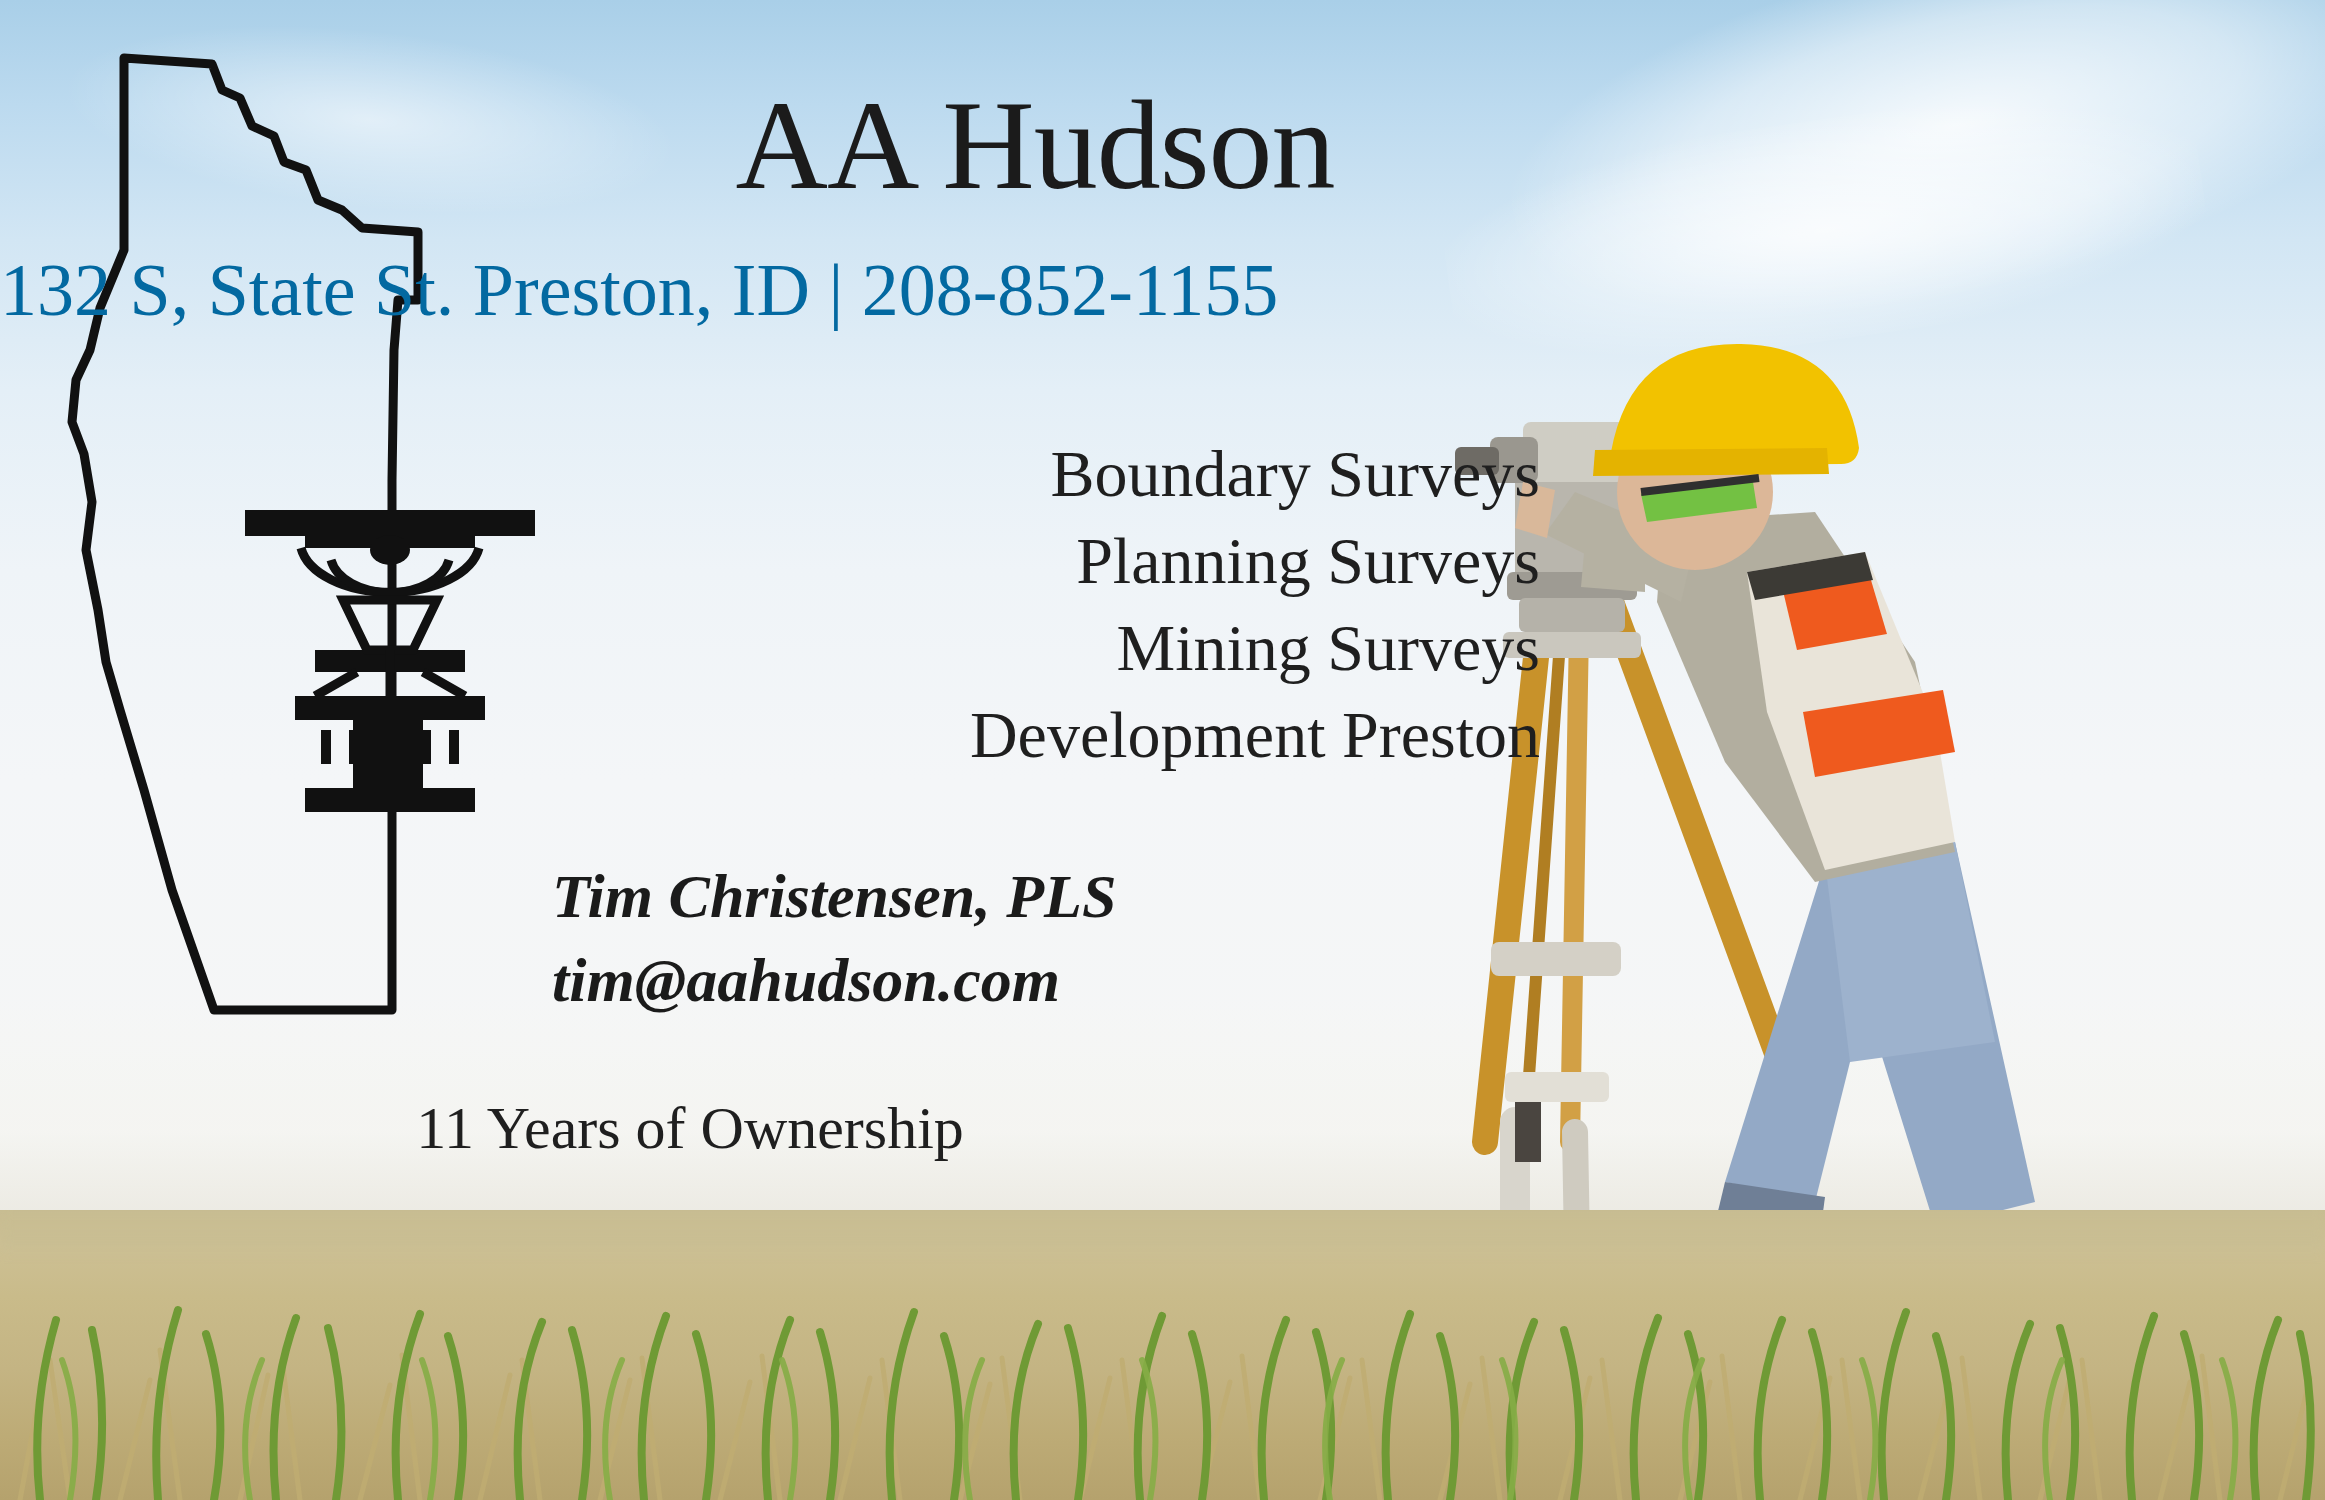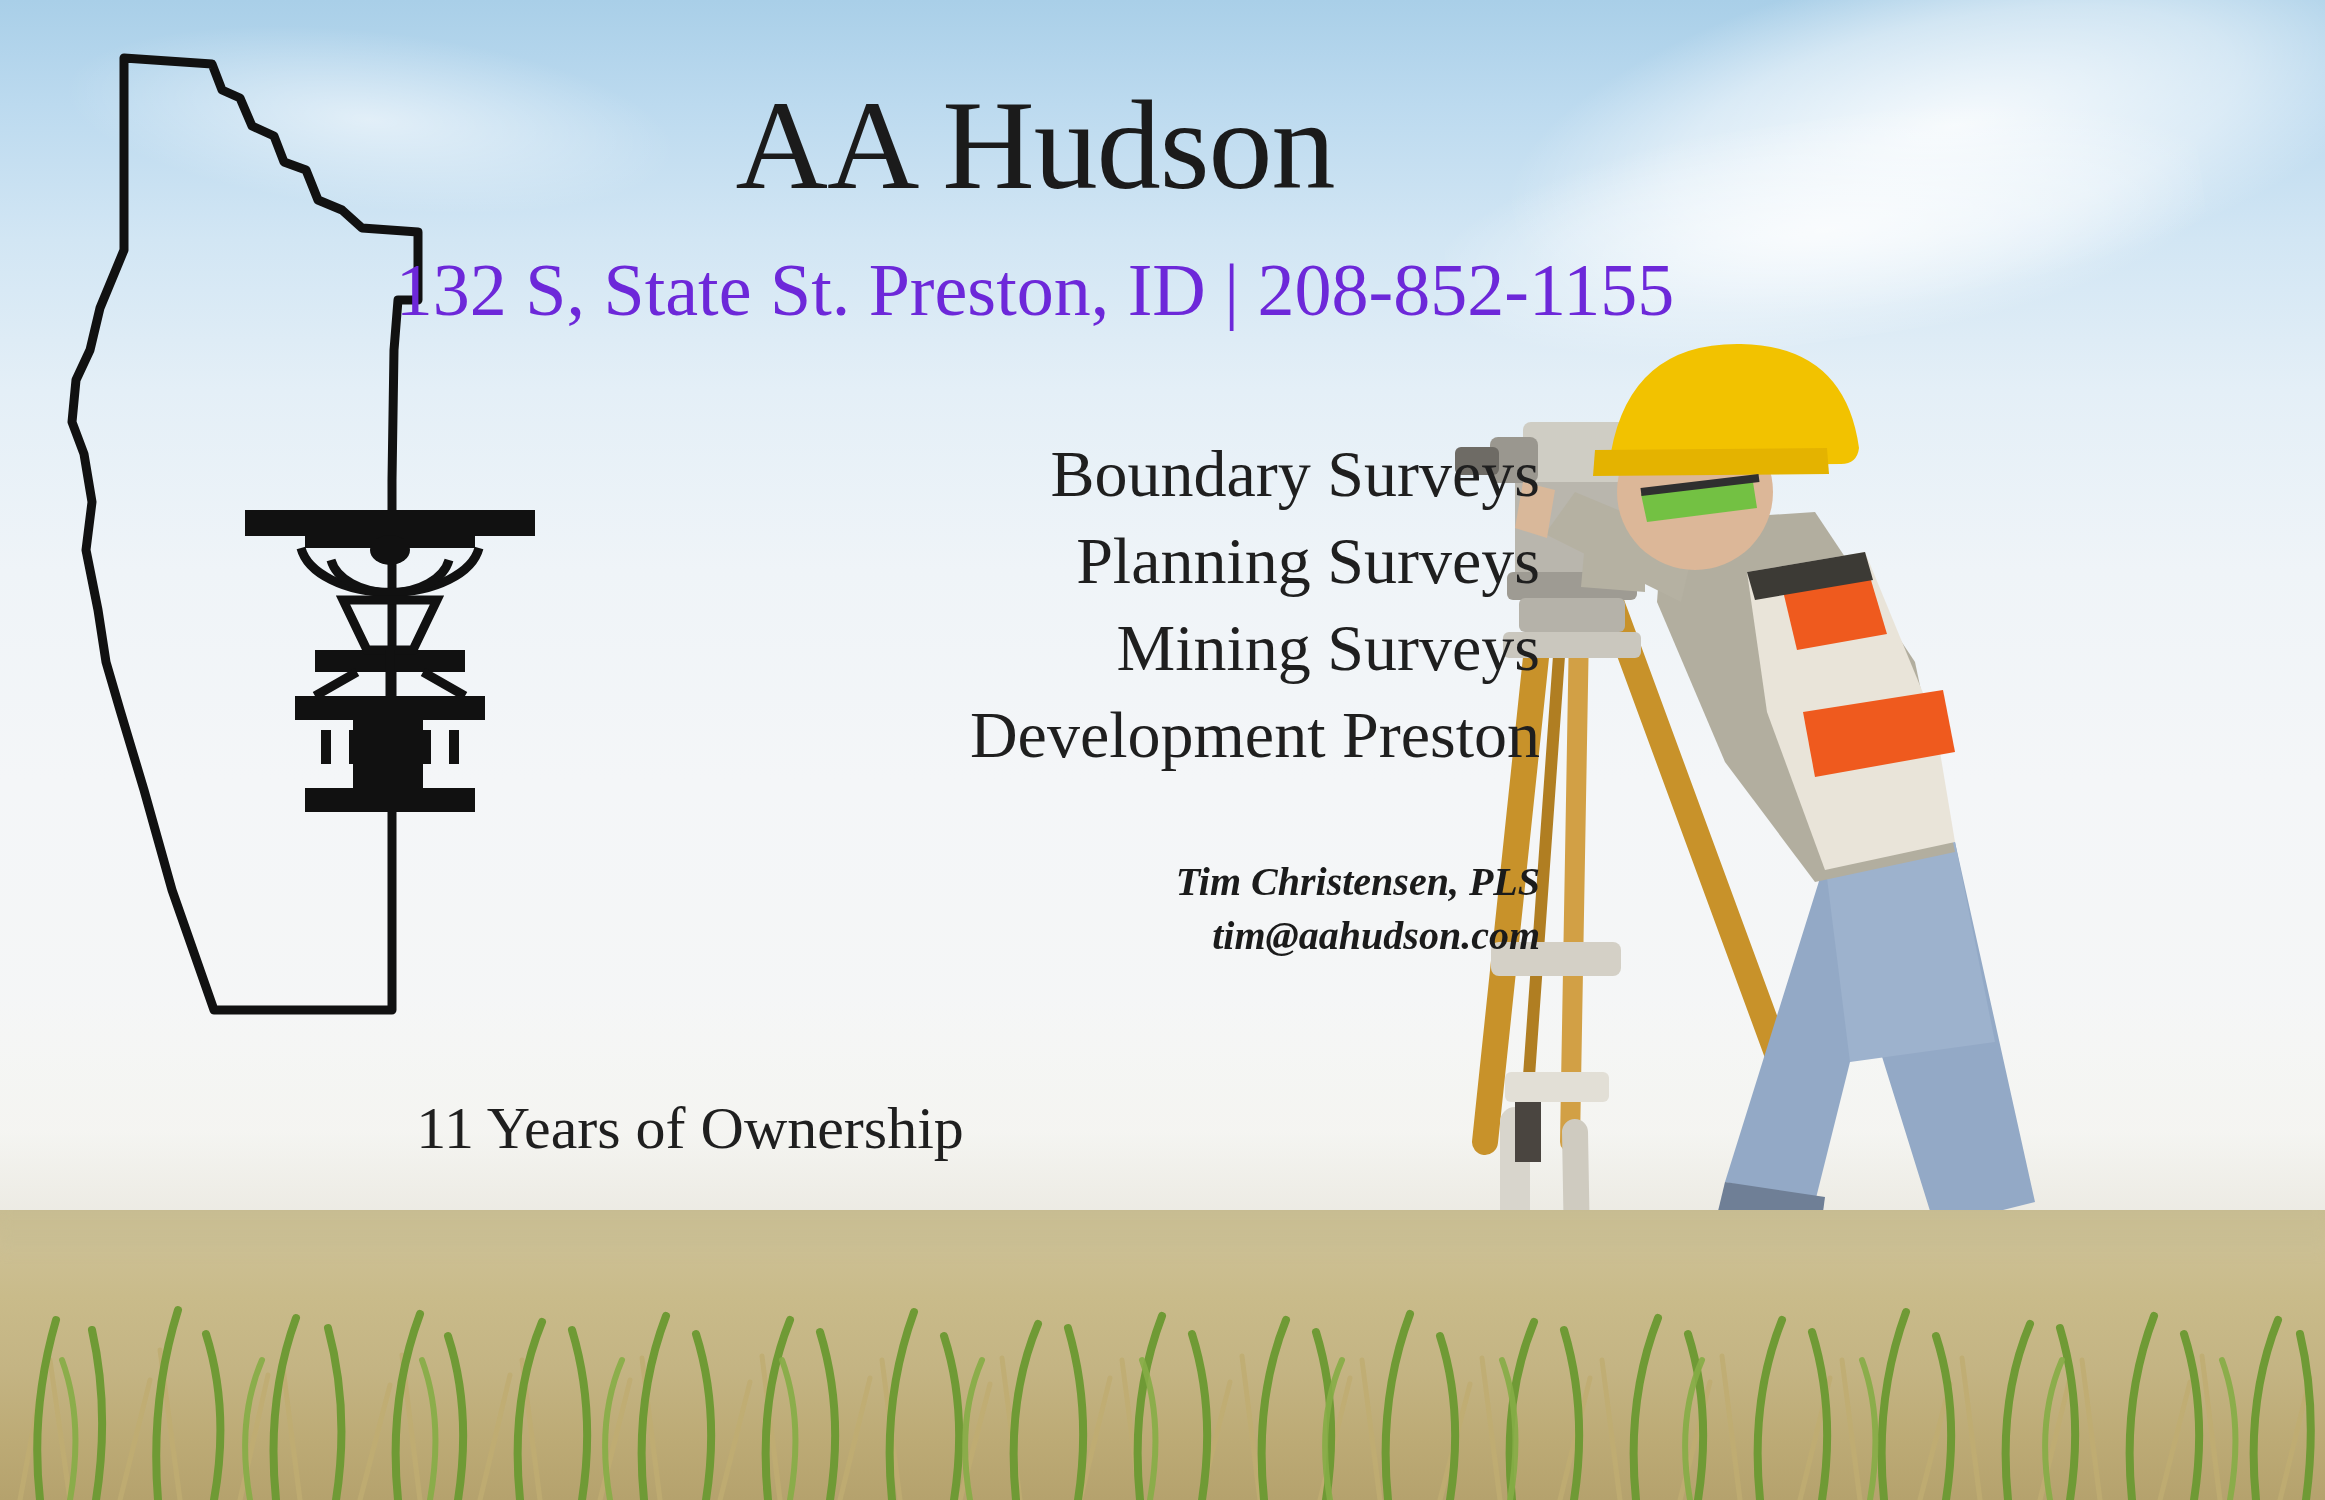--- a/index.html
+++ b/index.html
@@ -125,47 +125,46 @@
     font-size: 128px;
     line-height: 1.05;
     color: #1b1b1b;
     letter-spacing: -1px;
   }
   .subtitle {
     position: absolute;
     left: 0;
     top: 250px;
     width: 2070px;
-    text-align: center;
     font-family: "Liberation Serif", serif;
     font-size: 74px;
     line-height: 1.1;
-    color: #6d28d9;
+    color: #0369a1;
   }
   .services {
     position: absolute;
     left: 520px;
     top: 430px;
     width: 1020px;
     text-align: right;
     font-family: "Liberation Serif", serif;
     font-size: 66px;
     line-height: 1.32;
     color: #1f1f1f;
   }
   .contact {
     position: absolute;
-    left: 520px;
+    left: 552px;
     top: 855px;
     width: 1020px;
-    text-align: right;
+    text-align: left;
     font-family: "Liberation Serif", serif;
     font-style: italic;
     font-weight: bold;
-    font-size: 40px;
+    font-size: 62px;
     line-height: 1.35;
     color: #1b1b1b;
   }
   .tagline {
     position: absolute;
     left: 180px;
     top: 1090px;
     width: 1020px;
     text-align: center;
     font-family: "Liberation Serif", serif;

